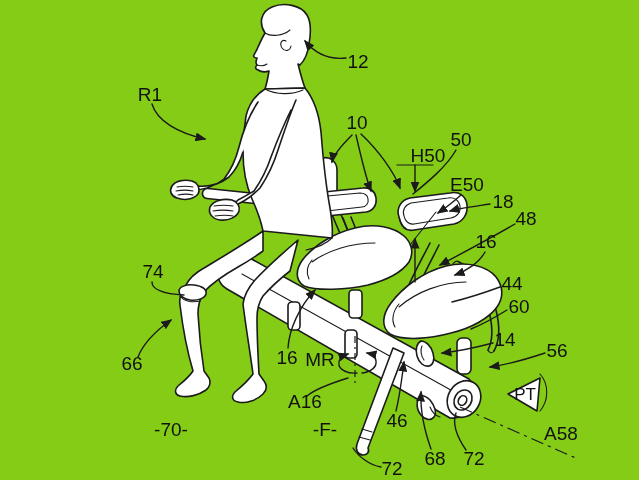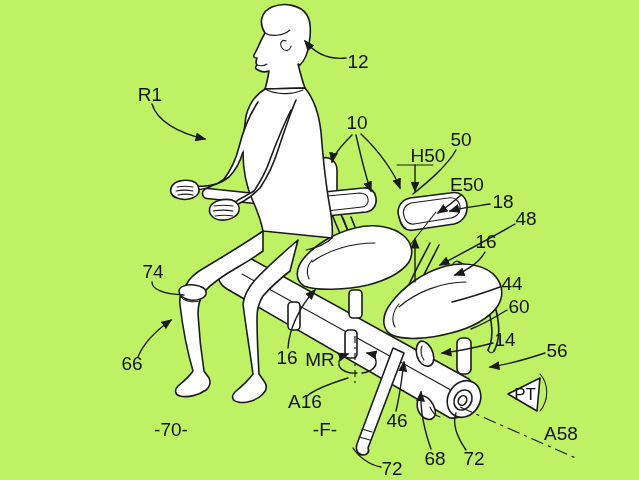--- a/index.html
+++ b/index.html
@@ -1,16 +1,16 @@
 <!DOCTYPE html>
 <html><head>
 <meta charset="utf-8">
 <style>
   html,body{margin:0;padding:0;background:#fff;}
-  .canvas{position:relative;width:639px;height:480px;background:#bef264;overflow:hidden;
+  .canvas{position:relative;width:639px;height:480px;background:#84cc16;overflow:hidden;
           font-family:"Liberation Sans", sans-serif;}
   svg{position:absolute;inset:0;}
   .fw{fill:#ffffff;stroke:#1b1b1b;stroke-width:1.6;stroke-linejoin:round;stroke-linecap:round;}
   .ln{fill:none;stroke:#1b1b1b;stroke-width:1.6;stroke-linejoin:round;stroke-linecap:round;}
   .thin{fill:none;stroke:#1b1b1b;stroke-width:1.1;stroke-linejoin:round;stroke-linecap:round;}
   .ld{fill:none;stroke:#1b1b1b;stroke-width:1.4;stroke-linecap:round;}
   .axis{fill:none;stroke:#1b1b1b;stroke-width:1.2;}
   text.ref{font-size:19px;fill:#111;text-anchor:middle;}
   text.ref-small{font-size:17px;fill:#111;text-anchor:middle;}
 </style>

